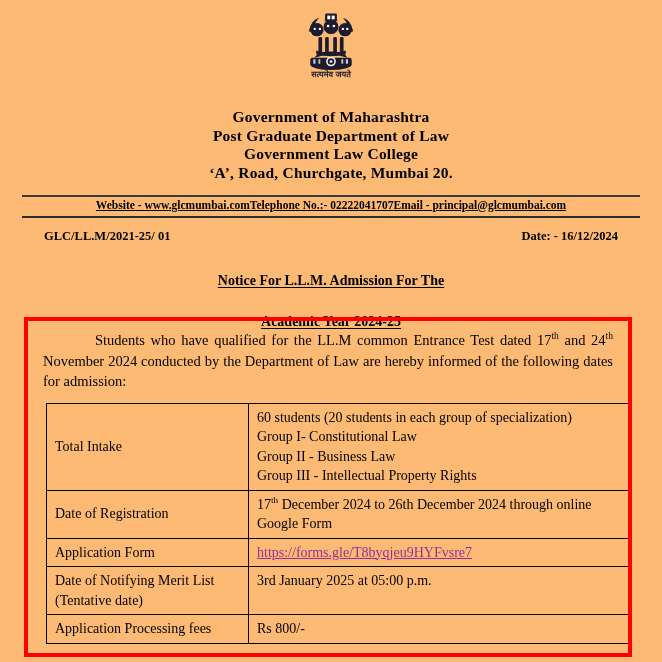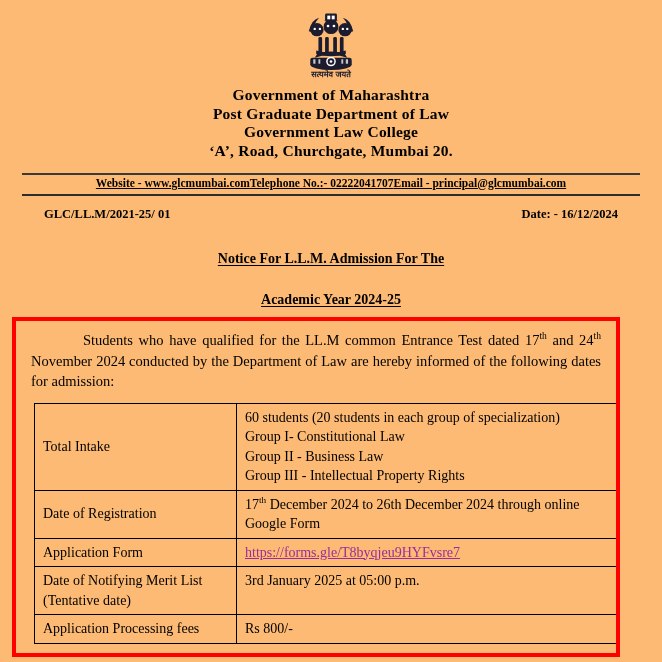--- a/index.html
+++ b/index.html
@@ -36,21 +36,21 @@
     display: block;
   }
 
   
   .header-lines {
     text-align: center;
     font-weight: bold;
     font-size: 15.5px;
     line-height: 18.5px;
     letter-spacing: 0.2px;
-    margin-top: 6px;
+    margin-top: 28px;
   }
   .header-lines div { white-space: nowrap; }
 
   
   .rule {
     height: 1.5px;
     background: #3a3a3a;
     margin: 0 22px;
   }
   .rule-top { margin-top: 13px; }
@@ -87,21 +87,21 @@
     font-size: 14px;
     font-weight: bold;
     line-height: 41px;
     display: block;
   }
   .title-block .tline u { text-decoration: underline; text-underline-offset: 2px; }
 
   
   .redbox {
     position: absolute;
-    left: 12px;
+    left: 24px;
     top: 317px;
     width: 608px;
     height: 340px;
     border: 4px solid #ff0000;
     padding: 7px 9px 0 9px;
     overflow: hidden;
   }
 
   .para {
     font-size: 14.5px;

